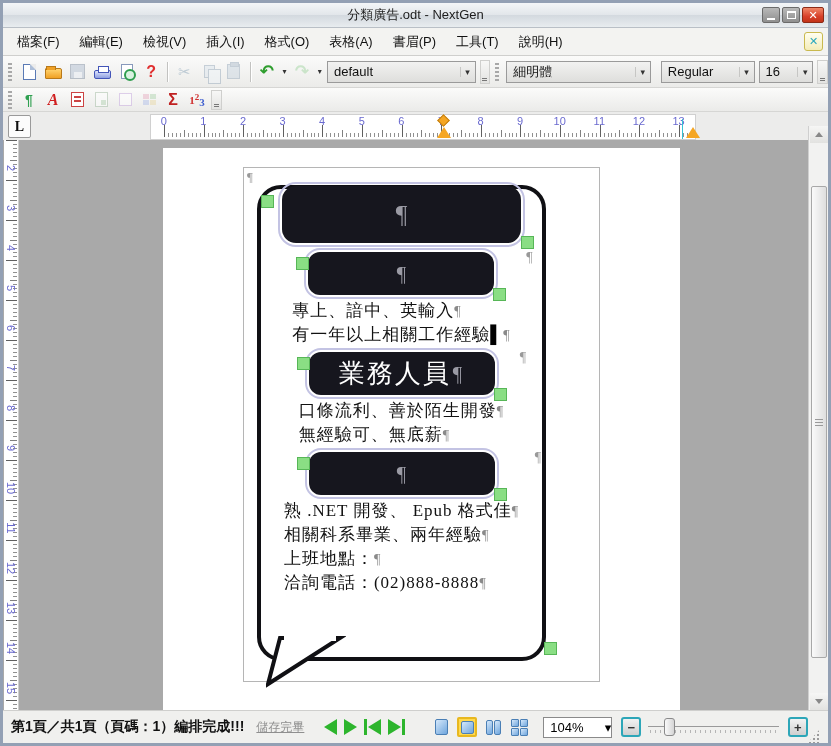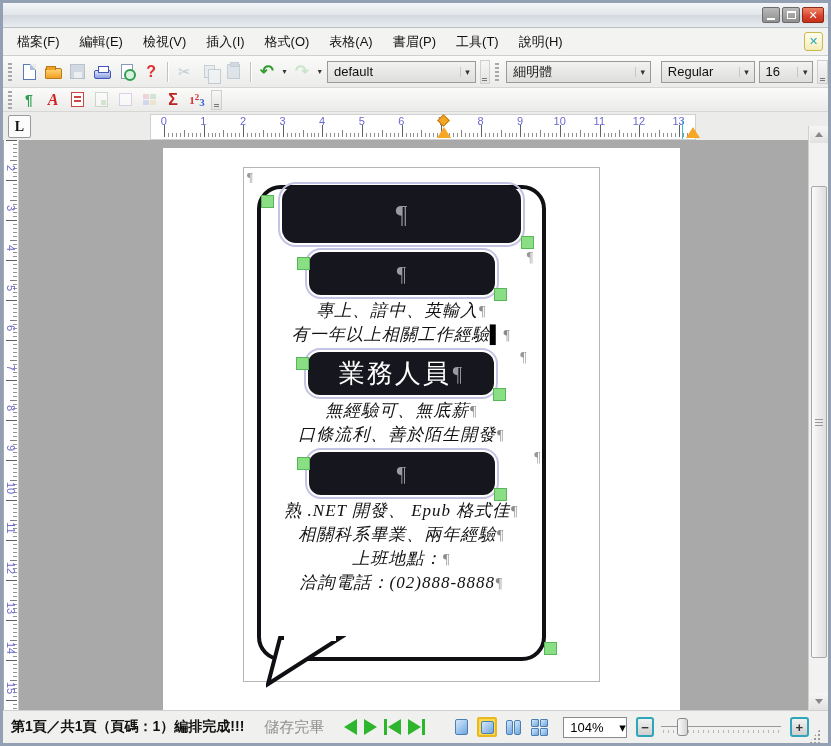--- a/index.html
+++ b/index.html
@@ -126,21 +126,21 @@
   .adbox{position:relative;background:#16161e;color:#fff;display:flex;align-items:center;justify-content:center;
     outline:2px solid #c3c3e3;outline-offset:2px;border-radius:14px;}
   .box-company{width:239px;height:57px;margin-top:-3px;font-size:32px;letter-spacing:2px;}
   .box-job{width:186px;height:43px;font-size:26px;letter-spacing:2px;border-radius:12px;}
   .pw{color:#9a9aa4;font-size:.8em;margin-left:2px;}
   .headline{margin-top:8px;font-size:35px;color:#111;letter-spacing:6px;line-height:44px;}
   .headline .pg{font-size:16px;color:#999;vertical-align:18px;letter-spacing:0;}
   .ad-sec{display:flex;flex-direction:column;align-items:center;margin-top:5px;position:relative;}
   .ad-sec.first{margin-top:9px;}
   .side-pg{position:absolute;right:-22px;top:-2px;color:#999;font-size:14px;}
-  .ad-lines{margin-top:4px;display:flex;flex-direction:column;align-items:center;font-style:italic;}
+  .ad-lines{margin-top:4px;display:flex;flex-direction:column;align-items:flex-start;}
   .ad-line{font-size:17px;line-height:23px;color:#111;letter-spacing:1px;white-space:nowrap;}
   .ad-line .pg{color:#8a8a8a;font-size:14px;}
   .ad-line .caret{color:#000;font-weight:bold;}
   .handle{position:absolute;width:13px;height:13px;background:#8ade84;border:1px solid #57b657;z-index:6;}
   .h-l1{left:-21px;top:9px;} .h-r1{right:-13px;bottom:-6px;}
   .h-l{left:-12px;top:5px;}  .h-r{right:-12px;bottom:-6px;}
   .h-bubble{left:300px;top:474px;}
   
   .vscroll{position:absolute;right:0;top:-14px;width:20px;height:584px;background:#f2f2f1;border-left:1px solid #cfcfcf;}
   .sbtn{position:absolute;left:1px;width:18px;height:17px;background:linear-gradient(#f6f6f5,#e2e2e0);
@@ -149,21 +149,21 @@
   .arr{width:0;height:0;border-left:4px solid transparent;border-right:4px solid transparent;}
   .arr-up{border-bottom:5px solid #888;} .arr-down{border-top:5px solid #888;}
   .sthumb{position:absolute;left:2px;top:60px;width:16px;height:472px;background:linear-gradient(to right,#fafafa,#dedede);
     border:1px solid #a8a8a8;border-radius:2px;}
   .sgrip{position:absolute;left:3px;top:50%;width:8px;height:7px;margin-top:-3px;
     background:repeating-linear-gradient(to bottom,#9a9a9a 0 1px,transparent 1px 3px);}
   
   .statusbar{position:absolute;left:0;top:707px;width:825px;height:33px;background:#f0f0ee;
     border-top:1px solid #cfcfcd;display:flex;align-items:center;padding:0 8px;}
   .st-page{font-size:14px;font-weight:bold;color:#111;white-space:nowrap;}
-  .st-save{font-size:15px;color:#8f8f8f;margin-left:20px;white-space:nowrap;}
+  .st-save{font-size:12px;color:#8f8f8f;margin-left:12px;white-space:nowrap;text-decoration:underline;}
   .navgrp{display:flex;align-items:center;gap:7px;margin-left:20px;}
   .tri{width:0;height:0;border-top:8px solid transparent;border-bottom:8px solid transparent;}
   .tri-l{border-right:13px solid #2db52d;} .tri-r{border-left:13px solid #2db52d;}
   .bar{width:3px;height:16px;background:#2db52d;}
   .navbtn{display:flex;align-items:center;gap:1px;}
   .viewgrp{display:flex;align-items:center;gap:6px;margin-left:26px;}
   .vicon{width:20px;height:20px;display:flex;align-items:center;justify-content:center;gap:1px;}
   .bp{background:linear-gradient(135deg,#d5e8fb,#6fa6dd);border:1px solid #4a7fb5;border-radius:2px;}
   .vp1{width:13px;height:16px;}
   .vicon.sel{border:2px solid #e8b820;background:#ffd94f;border-radius:2px;}
@@ -186,20 +186,21 @@
   .rgrip{margin-left:auto;width:14px;height:14px;align-self:flex-end;
     background-image:radial-gradient(#9a9a9a 1px,transparent 1.3px);background-size:4px 4px;
     clip-path:polygon(100% 0,100% 100%,0 100%);}
 </style>
 </head>
 <body>
 
 <div id="window">
 
   <div class="titlebar">
+    <div class="title">分類廣告.odt - NextGen</div>
     <div class="winbtns">
       <div class="wbtn">
           <span class="g-min"></span>
         </div>
       <div class="wbtn">
           <span class="g-max"></span>
         </div>
       <div class="wbtn close">
           <span>✕</span>
         </div>
@@ -416,22 +417,22 @@
             <div class="ad-sec">
               <div class="adbox box-job">
                 <span>業務人員</span>
                   <span class="pw">¶</span>
                 <span class="handle h-l"></span>
                 <span class="handle h-r"></span>
               </div>
               <span class="side-pg">¶</span>
               <div class="ad-lines">
 
-              <div class="ad-line"><span>無經驗可、無底薪</span><span class="caret"></span><span class="pg">¶</span></div>
-                  <div class="ad-line"><span>口條流利、善於陌生開發</span><span class="caret"></span><span class="pg">¶</span></div>
+              <div class="ad-line"><span>口條流利、善於陌生開發</span><span class="caret"></span><span class="pg">¶</span></div>
+                  <div class="ad-line"><span>無經驗可、無底薪</span><span class="caret"></span><span class="pg">¶</span></div>
                 </div>
             </div>
 
             <div class="ad-sec">
               <div class="adbox box-job">
                   <span class="pw">¶</span>
                 <span class="handle h-l"></span>
                 <span class="handle h-r"></span>
               </div>
               <span class="side-pg">¶</span>

